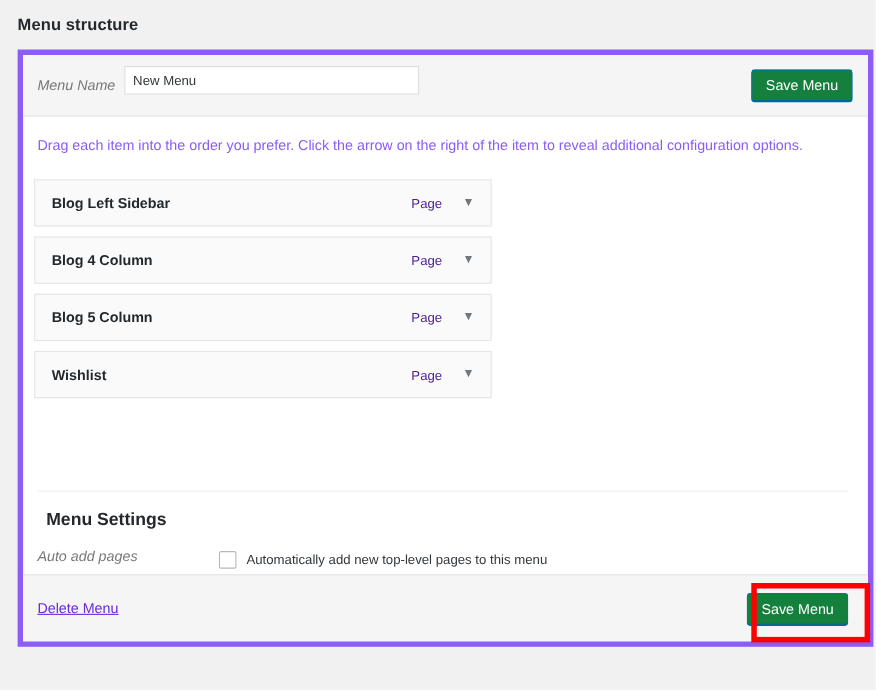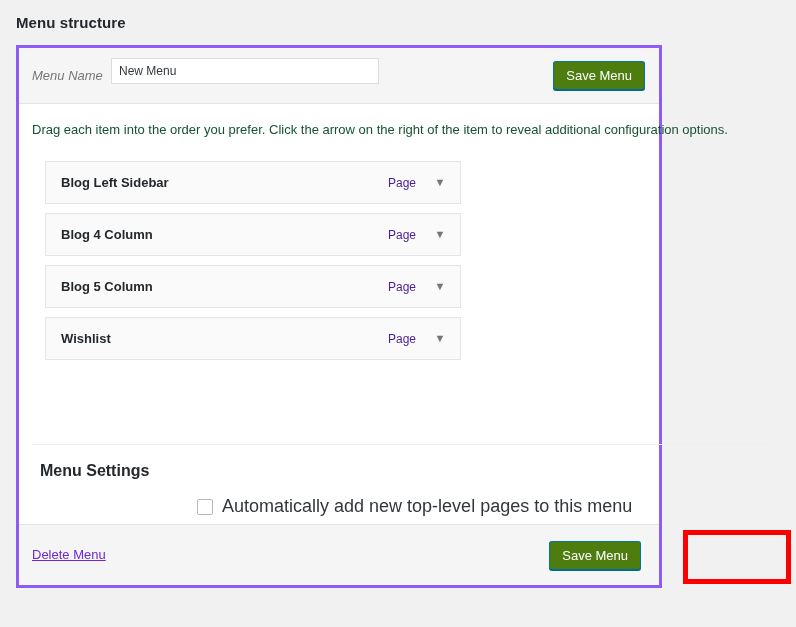--- a/index.html
+++ b/index.html
@@ -26,24 +26,24 @@
     font-weight: bold;
     color: #23282d;
     letter-spacing: 0.1px;
   }
 
   
   .panel {
     position: absolute;
     left: 16px;
     top: 45px;
-    width: 646px;
+    width: 778px;
     height: 543px;
     background: #ffffff;
-    border: 3px solid #8b5cf6;
+    border: 5px solid #8b5cf6;
     box-sizing: border-box;
   }
 
   
   .panel-header {
     position: relative;
     height: 56px;
     background: #f5f5f5;
     border-bottom: 1px solid #e3e3e3;
     box-sizing: border-box;
@@ -66,21 +66,21 @@
     border: 1px solid #dddddd;
     background: #ffffff;
     font-family: "Liberation Sans", sans-serif;
     font-size: 12px;
     color: #32373c;
     padding: 2px 7px;
     outline: none;
   }
 
   .btn-primary {
-    background: #4d7c0f;
+    background: #15803d;
     border: 1px solid #0073aa;
     border-bottom-color: #006799;
     box-shadow: 0 1px 0 #006799;
     color: #ffffff;
     font-family: "Liberation Sans", sans-serif;
     font-size: 13px;
     border-radius: 3px;
     cursor: pointer;
     padding: 0 12px;
     height: 29px;
@@ -98,27 +98,27 @@
   
   .panel-body {
     position: relative;
     padding: 0;
   }
   .instructions {
     position: absolute;
     left: 13px;
     top: 18px;
     font-size: 13px;
-    color: #14532d;
+    color: #8b5cf6;
     white-space: nowrap;
   }
 
   .menu-items {
     position: absolute;
-    left: 26px;
+    left: 10px;
     top: 57px;
     width: 416px;
   }
   .menu-item {
     position: relative;
     height: 43px;
     background: #fafafa;
     border: 1px solid #e5e5e5;
     box-sizing: border-box;
     margin-bottom: 9px;
@@ -199,21 +199,21 @@
     height: 16px;
     border: 1px solid #b4b9be;
     background: #fff;
     box-sizing: border-box;
     border-radius: 2px;
     margin-right: 9px;
     flex: none;
     cursor: pointer;
   }
   .check-text {
-    font-size: 18px;
+    font-size: 12px;
     color: #32373c;
   }
   .check-note {
     font-size: 11.5px;
     color: #999;
     margin-left: 5px;
   }
 
   
   .panel-footer {
@@ -297,20 +297,21 @@
       </div>
 
     </div>
 
     <div class="divider"></div>
 
     <div class="settings">
       <h2 class="settings-title">Menu Settings</h2>
 
       <div class="setting-row">
+        <div class="setting-label">Auto add pages</div>
         <div class="setting-controls">
           <div class="check-line">
             <span class="checkbox"></span>
             <span class="check-text">Automatically add new top-level pages to this menu</span>
           </div>
         </div>
       </div>
 
       <div class="setting-row">
         <div class="setting-label">Display location</div>

